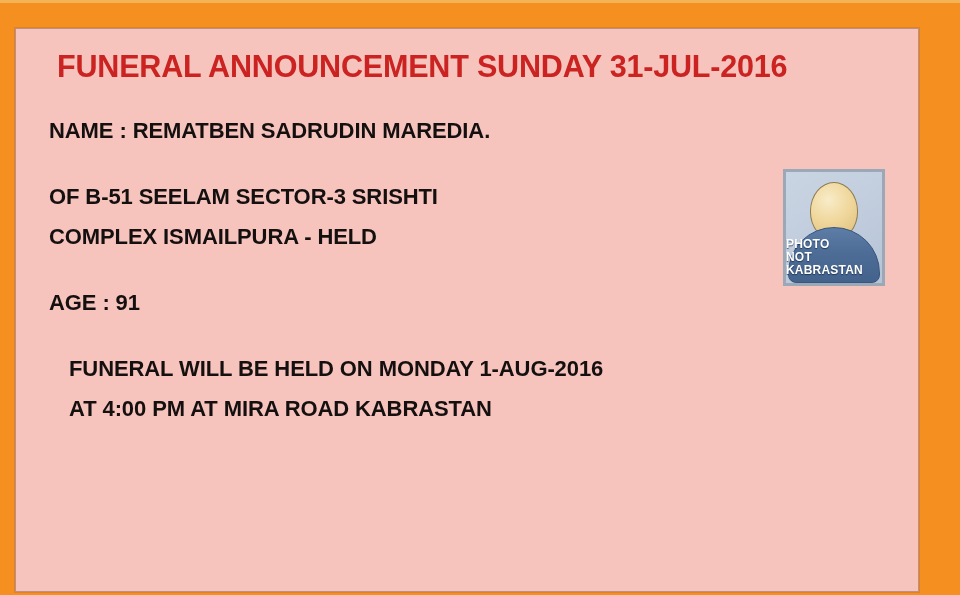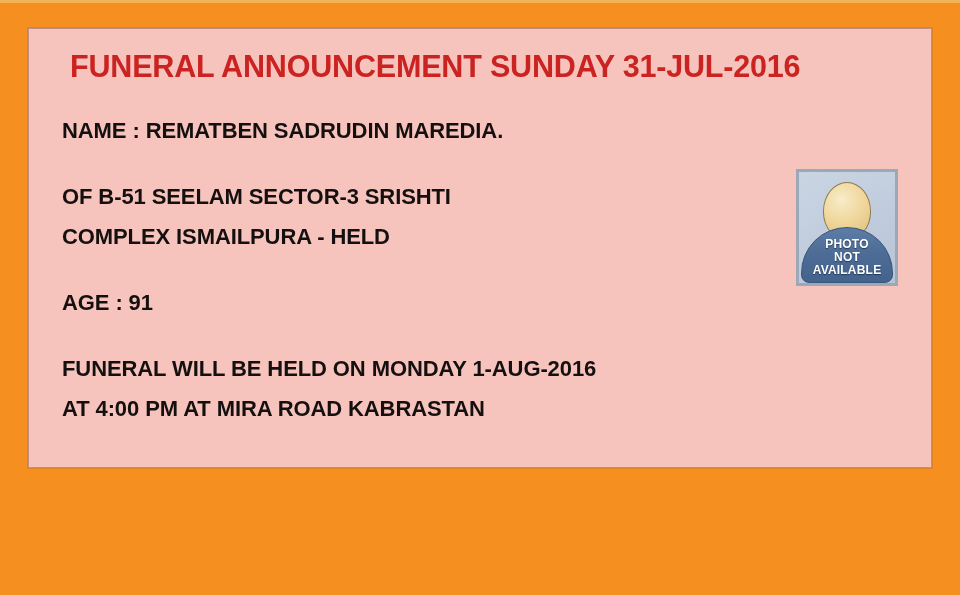--- a/index.html
+++ b/index.html
@@ -26,24 +26,24 @@
     content: "";
     position: absolute;
     left: 0; top: 0;
     width: 960px; height: 3px;
     background: #f3b357;
   }
 
   
   .panel {
     position: absolute;
-    left: 28px;
+    left: 15px;
     top: 28px;
     width: 904px;
-    height: 440px;
+    height: 564px;
     background: #f7c3bd;
     border: 1px solid #bf8f86;
     box-sizing: border-box;
     box-shadow: 0 0 0 1px rgba(120,70,55,0.18);
   }
 
   .headline {
     position: absolute;
     left: 41px;
     top: 20px;
@@ -64,21 +64,21 @@
     width: 760px;
     color: #151010;
     font-size: 22px;
     font-weight: bold;
     line-height: 40px;
     letter-spacing: -0.1px;
   }
   .block {
     margin: 0 0 26px 0;
   }
-  .block.last { margin-bottom: 0; }
+  .block.last { margin-bottom: 0; margin-left: 20px; }
   .line {
     white-space: nowrap;
   }
 
   
   .photo-box {
     position: absolute;
     left: 767px;
     top: 140px;
     width: 102px;
@@ -115,21 +115,21 @@
     border-radius: 46px 46px 8px 8px;
     background: linear-gradient(180deg, #5d7da6 0%, #4d6c96 45%, #43628c 100%);
     border: 1px solid #39567d;
     box-sizing: border-box;
   }
   .photo-caption {
     position: absolute;
     left: 0;
     right: 0;
     bottom: 6px;
-    text-align: center;
+    text-align: left;
     color: #ffffff;
     font-size: 12px;
     font-weight: bold;
     line-height: 13px;
     letter-spacing: 0.2px;
     text-shadow: 0 1px 1px rgba(20,35,60,0.7);
   }
 </style>
 </head>
 <body>
@@ -162,19 +162,19 @@
 
     </div>
 
     <div class="photo-box">
       <div class="photo-inner">
         <div class="avatar-head"></div>
         <div class="avatar-body"></div>
         <div class="photo-caption">
           <div>PHOTO</div>
           <div>NOT</div>
-          <div>AVAILABLE</div>
+          <div>KABRASTAN</div>
         </div>
       </div>
     </div>
 
   </div>
 </div>
 
 </body></html>

